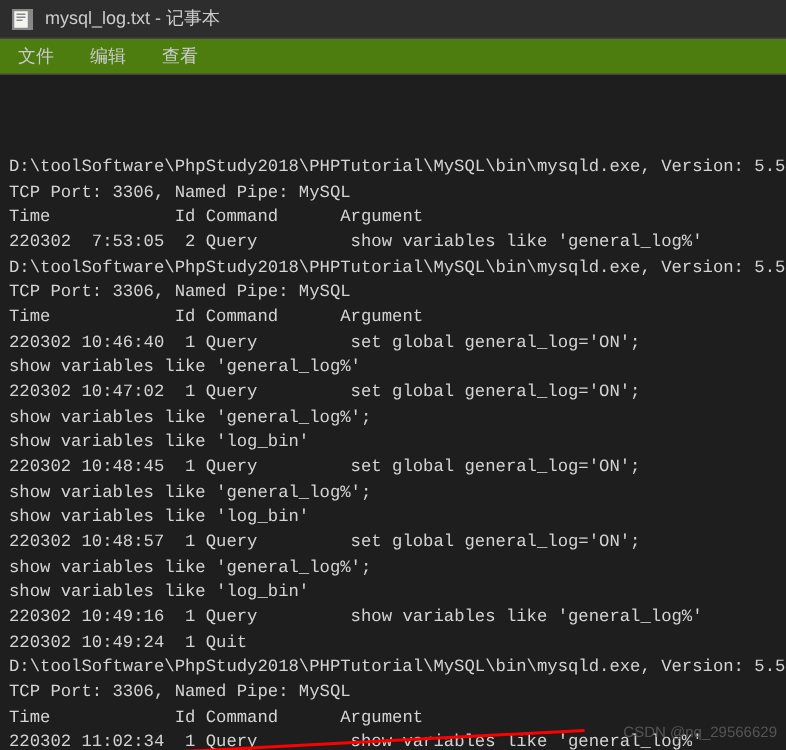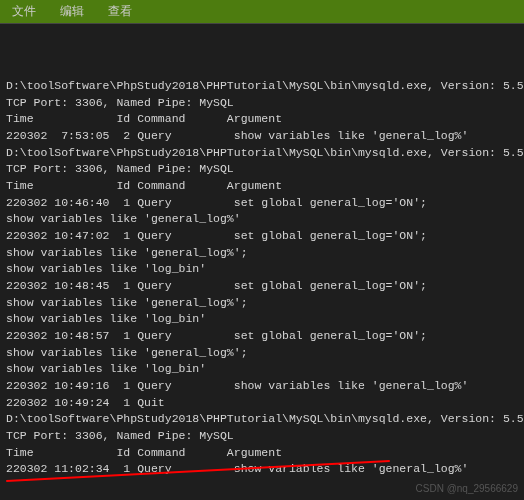--- a/index.html
+++ b/index.html
@@ -72,20 +72,31 @@
       color: #555;
       font-size: 10px;
       font-family: Arial, sans-serif;
     }
   </style>
 </head>
 <body>
 
 <div class="window">
 
+  <div class="title-bar">
+    <span class="title-bar-icon">
+      <svg width="14" height="14" viewBox="0 0 14 14" fill="none">
+        <rect x="1" y="1" width="10" height="12" fill="#f5f5f0" stroke="#888" stroke-width="1"></rect>
+        <rect x="3" y="3" width="6" height="1" fill="#888"></rect>
+        <rect x="3" y="5" width="6" height="1" fill="#888"></rect>
+        <rect x="3" y="7" width="4" height="1" fill="#888"></rect>
+      </svg>
+    </span>
+    <span>mysql_log.txt - 记事本</span>
+  </div>
 
   <div class="menu-bar">
     <span class="menu-item">文件</span>
     <span class="menu-item">编辑</span>
     <span class="menu-item">查看</span>
   </div>
 
   <div class="content" id="content-area">
     
     <span class="line">D:\toolSoftware\PhpStudy2018\PHPTutorial\MySQL\bin\mysqld.exe, Version: 5.5.5</span><span class="line">TCP Port: 3306, Named Pipe: MySQL</span><span class="line">Time		Id Command	Argument</span><span class="line">220302  7:53:05	 2 Query	 show variables like 'general_log%'</span><span class="line">D:\toolSoftware\PhpStudy2018\PHPTutorial\MySQL\bin\mysqld.exe, Version: 5.5.5</span><span class="line">TCP Port: 3306, Named Pipe: MySQL</span><span class="line">Time		Id Command	Argument</span><span class="line">220302 10:46:40	 1 Query	 set global general_log='ON';</span><span class="line">show variables like 'general_log%'</span><span class="line">220302 10:47:02	 1 Query	 set global general_log='ON';</span><span class="line">show variables like 'general_log%';</span><span class="line">show variables like 'log_bin'</span><span class="line">220302 10:48:45	 1 Query	 set global general_log='ON';</span><span class="line">show variables like 'general_log%';</span><span class="line">show variables like 'log_bin'</span><span class="line">220302 10:48:57	 1 Query	 set global general_log='ON';</span><span class="line">show variables like 'general_log%';</span><span class="line">show variables like 'log_bin'</span><span class="line">220302 10:49:16	 1 Query	 show variables like 'general_log%'</span><span class="line">220302 10:49:24	 1 Quit</span><span class="line">D:\toolSoftware\PhpStudy2018\PHPTutorial\MySQL\bin\mysqld.exe, Version: 5.5.5</span><span class="line">TCP Port: 3306, Named Pipe: MySQL</span><span class="line">Time		Id Command	Argument</span><div style="position: relative; display: block;"><span class="line">220302 11:02:34	 1 Query	 show variables like 'general_log%'</span><div style="position: absolute; top: 50%; left: 0px; width: 75%; height: 2px; background: red; transform: rotate(-3deg); pointer-events: none;"></div></div><div class="watermark">CSDN @nq_29566629</div>

